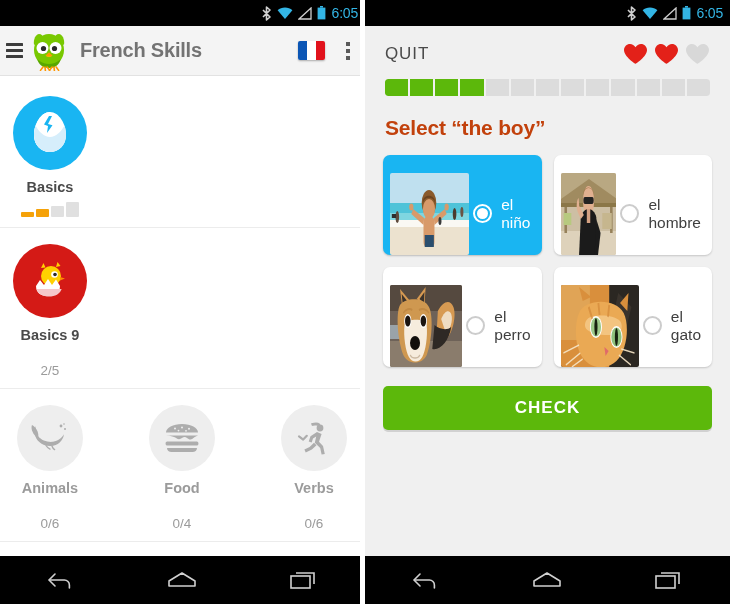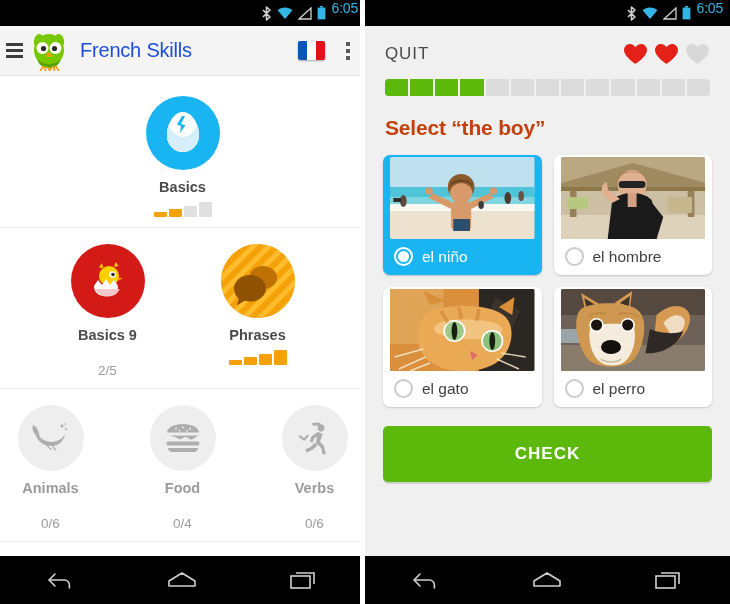--- a/index.html
+++ b/index.html
@@ -16,47 +16,47 @@
     display: flex; flex-direction: column;
     overflow: hidden;
   }
   .phone.left { background: #ffffff; }
   .phone.right { background: #f0f0f0; }
   .divider-gap { position:absolute; top:0; right:0; width:5px; height:604px; background:#ffffff; z-index:40; }
 
   
   .statusbar {
     height: 26px; background: #000000;
-    display: flex; justify-content: flex-end;
+    display: flex; align-items: center; justify-content: flex-end;
     padding-right: 7px; gap: 5px; flex: 0 0 26px;
   }
   .sb-icon { display: flex; align-items: center; }
   .sb-time { color: #33b5e5; font-size: 14px; font-weight: 400; letter-spacing: -0.2px; margin-left:1px;}
 
   
   .actionbar {
     height: 50px; background: #f4f4f4;
     display: flex; align-items: center;
     border-bottom: 1px solid #e2e2e2;
     padding: 0 12px 0 6px; flex: 0 0 50px;
   }
   .hamburger { width: 17px; display:flex; flex-direction:column; gap:3px; margin-right:4px; cursor:pointer; }
   .hamburger span { display:block; height:3px; background:#3c3c3c; border-radius:0.5px; }
   .owl { width: 44px; height: 40px; margin-right: 9px; }
-  .app-title { font-size: 20px; font-weight: 400; color: #1d4ed8; letter-spacing: -0.2px; flex: 1; }
+  .app-title { font-size: 20px; font-weight: 700; color: #737373; letter-spacing: -0.2px; flex: 1; }
   .flag { width: 27px; height: 19px; border-radius: 2px; overflow: hidden; display: flex;
           box-shadow: 0 1px 2px rgba(0,0,0,.3); margin-right: 18px; }
   .flag i { flex: 1; display: block; }
   .flag .b { background: #0b56b5; } .flag .w { background: #ffffff; } .flag .r { background: #e1121c; }
   .overflow { display: flex; flex-direction: column; gap: 3px; cursor: pointer; padding: 3px; }
   .overflow b { width: 4px; height: 4px; background: #5a5a5a; display: block; }
 
   
   .tree { flex: 1; overflow: hidden; background: #ffffff; padding-top: 4px; }
-  .skill-row { display: flex; justify-content: center; gap: 50px; padding: 16px 0 10px;
+  .skill-row { display: flex; justify-content: flex-start; gap: 50px; padding: 16px 0 10px;
                border-bottom: 1px solid #ececec; }
   .skill { display: flex; flex-direction: column; align-items: center; width: 100px; cursor: pointer; }
   .skill-circle {
     width: 74px; height: 74px; border-radius: 50%;
     display: flex; align-items: center; justify-content: center;
     position: relative; overflow: hidden;
   }
   .skill-circle.blue { background: #19b5f2; }
   .skill-circle.red { background: #d41a16; }
   .skill-circle.orange { background: #f5a209; }
@@ -83,39 +83,39 @@
   .progress-track { display: flex; gap: 2px; margin: 14px 2px 0; height: 17px;
                     border-radius: 3px; overflow: hidden; }
   .progress-track i { flex: 1; display: block; background: #dcdcdc; }
   .progress-track i.on { background: #5cb80b; }
   .progress-track i:first-child { border-radius: 3px 0 0 3px; }
   .progress-track i:last-child { border-radius: 0 3px 3px 0; }
   .prompt { font-size: 21px; font-weight: 700; color: #c2410c; margin: 20px 2px 0; letter-spacing: -0.2px; }
 
   .choices { display: grid; grid-template-columns: 1fr 1fr; gap: 12px; margin-top: 15px; }
   .choice {
-    background: #ffffff; border-radius: 7px; padding: 2px 7px 0;
+    background: #ffffff; border-radius: 7px; padding: 18px 7px 0;
     box-shadow: 0 1px 2px rgba(0,0,0,.18); cursor: pointer;
-    display: flex; flex-direction: column;
+    display: flex; flex-direction: row;
   }
   .choice.selected { background: #19b5f2; box-shadow: 0 1px 2px rgba(0,0,0,.22); }
   .choice-img { width: 100%; height: 82px; border-radius: 2px; overflow: hidden; position: relative; }
   .choice-img svg { display:block; width:100%; height:100%; }
   .choice-foot { display: flex; align-items: center; gap: 9px; padding: 8px 4px 9px; }
   .radio { width: 19px; height: 19px; border-radius: 50%; border: 2px solid #cccccc;
            background: #ffffff; flex: 0 0 19px; position: relative; }
   .choice.selected .radio { border-color: #ffffff; background: #19b5f2; }
   .choice.selected .radio::after {
     content:""; position:absolute; inset:2px; border-radius:50%; background:#ffffff;
   }
   .choice-label { font-size: 15.5px; color: #3f3f3f; }
   .choice.selected .choice-label { color: #ffffff; }
 
   .check-btn {
-    margin: 19px 0 0; height: 56px; background: #5cb80b;
+    margin: 19px 0 0; height: 44px; background: #5cb80b;
     border: none; border-radius: 5px; color: #ffffff;
     font-size: 17px; font-weight: 700; letter-spacing: 1px;
     font-family: "Liberation Sans", sans-serif; cursor: pointer;
     box-shadow: 0 2px 0 rgba(0,0,0,.13);
   }
 
   
   .navbar { height: 48px; background: #000000; display: flex; align-items: center;
             justify-content: space-around; flex: 0 0 48px; }
   .navbtn { width: 60px; height: 40px; display: flex; align-items: center; justify-content: center; cursor: pointer; }
@@ -220,42 +220,20 @@
               <circle cx="28" cy="16.5" r="1.8" fill="#2b2b2b"></circle>
               <path d="M33 19l5 1.5-5 2z" fill="#ff8c00"></path>
               <path d="M9 28l4-6 4 5 4-6 4 6 4-5.5 4 6.5c0 7-5 10-12 10S9 35 9 28z" fill="#ffffff"></path>
               <path d="M9.6 31c1.6 5 6.4 7.5 12.4 7.5S33 36 34.6 31z" fill="#f5c8cb"></path>
             </svg>
           </div>
           <div class="skill-name">Basics 9</div>
           <div class="skill-sub">2/5</div>
         </div>
 
-        <div class="skill">
-          <div class="skill-circle orange">
-            <svg width="74" height="74" viewBox="0 0 74 74">
-              <defs>
-                <pattern id="stripes" width="11" height="11" patternTransform="rotate(45)" patternUnits="userSpaceOnUse">
-                  <rect width="11" height="11" fill="#f5a209"></rect>
-                    <rect width="5" height="11" fill="#ffbd2e"></rect>
-                </pattern>
-              </defs>
-              <circle cx="37" cy="37" r="37" fill="url(#stripes)"></circle>
-              <path d="M42 22c8 0 14 5.2 14 11.6 0 6.4-6 11.6-14 11.6-1.6 0-3.1-.2-4.5-.6l-6.5 4 1.4-5.6c-2.7-2.1-4.4-5.1-4.4-8.4C28 27.2 34 22 42 22z" fill="#b86b00" opacity="0.92"></path>
-              <path d="M29 31c9 0 16 6 16 13.3 0 7.3-7 13.3-16 13.3-1.9 0-3.7-.3-5.4-.8l-7.6 4.6 1.8-6.7C14.6 52.2 13 48.4 13 44.3 13 37 20 31 29 31z" fill="#8f5200"></path>
-            </svg>
-          </div>
-          <div class="skill-name">Phrases</div>
-          <div class="bars">
-            <i class="f"></i>
-              <i class="f"></i>
-              <i class="f"></i>
-              <i class="f"></i>
-          </div>
-        </div>
       </div>
 
       <div class="skill-row row3">
         <div class="skill">
           <div class="skill-circle gray">
             <svg width="40" height="34" viewBox="0 0 40 34">
               <path d="M6 5c0 0-1 6 2 10 3.5 4.6 10 6.5 15 5.8 5-0.7 9-4 11-7.5-1 6.6-6 11.5-13.4 11.8C12 25.4 5 19 4.8 12 4.7 8.6 5.4 6.2 6 5z" fill="#adadad"></path>
               <path d="M2 4c2 1 4.5 3.5 5.6 6.6C9 14.6 8 18 8 18S3.4 14 2 9.6C1.2 7 1.6 5 2 4z" fill="#adadad"></path>
               <circle cx="27" cy="14" r="1.5" fill="#eeeeee"></circle>
               <path d="M16 24.5c1 1.6 2.6 3 4 3.6M22 25c0.5 1.6 1.6 3 2.6 3.6" stroke="#adadad" stroke-width="1.4" fill="none" stroke-linecap="round"></path>
@@ -446,48 +424,20 @@
               <path d="M46 44c3-5 10-8 18-8s15 3 18 8l4 38H42z" fill="#1b1b1b"></path>
               <rect x="60" y="36" width="8" height="14" fill="#d4a182"></rect>
               <path d="M46 46l-8 -8 5 -5 10 9z" fill="#e0b090"></path>
               <path d="M38 38c-3-5-1-12 3-13 2 9 1 9 1 9z" fill="#e0b090"></path>
               <path d="M82 46l10 14 -6 22h-8z" fill="#1b1b1b"></path>
             </svg>
           </div>
           <div class="choice-foot">
             <span class="radio"></span>
             <span class="choice-label">el hombre</span>
-          </div>
-        </div>
-
-        <div class="choice">
-          <div class="choice-img">
-            <svg viewBox="0 0 130 82" preserveAspectRatio="none">
-              <rect width="130" height="82" fill="#2b2722"></rect>
-              <path d="M0 0h80v82H0z" fill="#d98f3c"></path>
-              <path d="M0 0h48v55H0z" fill="#e0a456"></path>
-              <path d="M95 8l22 14 -10 24 -20 -16z" fill="#3a332c"></path>
-              <path d="M36 16l-6 -14 20 10z" fill="#d98f3c"></path>
-              <path d="M98 18l14 -10 -2 18z" fill="#d98f3c"></path>
-              <path d="M30 28c8-14 60-16 74 0 10 12 6 38 -12 48 -22 12 -52 6 -62 -10 -8 -12 -6 -30 0 -38z" fill="#eaa954"></path>
-              <path d="M44 34c6-4 40-6 54 2 4 3 4 10 -2 12 -12 4 -46 2 -54 -4 -4 -3 -2 -8 2 -10z" fill="#f3c480"></path>
-              <ellipse cx="58" cy="42" rx="10" ry="11" fill="#ffffff"></ellipse>
-              <ellipse cx="58" cy="42" rx="8.5" ry="9.5" fill="#9ec98a"></ellipse>
-              <ellipse cx="58" cy="42" rx="2.6" ry="9" fill="#17200f"></ellipse>
-              <ellipse cx="92" cy="52" rx="10" ry="11" fill="#ffffff"></ellipse>
-              <ellipse cx="92" cy="52" rx="8.5" ry="9.5" fill="#8fc07c"></ellipse>
-              <ellipse cx="92" cy="52" rx="2.6" ry="9" fill="#17200f"></ellipse>
-              <path d="M72 62l7 4 -5 5z" fill="#e06a6a"></path>
-              <path d="M30 60l-26 8M32 68l-24 12M36 74l-18 8M96 70l20 10M100 64l22 4" stroke="#f6e6c8" stroke-width="1.4" fill="none" opacity="0.9"></path>
-              <path d="M46 22l6 12M62 18l2 12M80 20l-2 12" stroke="#c97c2e" stroke-width="3" fill="none" opacity="0.5"></path>
-            </svg>
-          </div>
-          <div class="choice-foot">
-            <span class="radio"></span>
-            <span class="choice-label">el gato</span>
           </div>
         </div>
 
         <div class="choice">
           <div class="choice-img">
             <svg viewBox="0 0 130 82" preserveAspectRatio="none">
               <rect width="130" height="82" fill="#6e6258"></rect>
               <rect y="0" width="130" height="26" fill="#55493f"></rect>
               <rect y="56" width="130" height="26" fill="#8a7c6c"></rect>
               <rect x="0" y="40" width="24" height="14" fill="#9aa3a8"></rect>
@@ -507,20 +457,48 @@
               <ellipse cx="45" cy="58" rx="9" ry="7" fill="#120f0c"></ellipse>
               <path d="M36 70c4 4 14 4 18 0" stroke="#cbb9a2" stroke-width="1.6" fill="none"></path>
               <path d="M24 28c4-4 12-5 16-3M52 25c6-2 14-1 18 3" stroke="#b87f3a" stroke-width="2" fill="none" opacity="0.6"></path>
             </svg>
           </div>
           <div class="choice-foot">
             <span class="radio"></span>
             <span class="choice-label">el perro</span>
           </div>
         </div>
+
+        <div class="choice">
+          <div class="choice-img">
+            <svg viewBox="0 0 130 82" preserveAspectRatio="none">
+              <rect width="130" height="82" fill="#2b2722"></rect>
+              <path d="M0 0h80v82H0z" fill="#d98f3c"></path>
+              <path d="M0 0h48v55H0z" fill="#e0a456"></path>
+              <path d="M95 8l22 14 -10 24 -20 -16z" fill="#3a332c"></path>
+              <path d="M36 16l-6 -14 20 10z" fill="#d98f3c"></path>
+              <path d="M98 18l14 -10 -2 18z" fill="#d98f3c"></path>
+              <path d="M30 28c8-14 60-16 74 0 10 12 6 38 -12 48 -22 12 -52 6 -62 -10 -8 -12 -6 -30 0 -38z" fill="#eaa954"></path>
+              <path d="M44 34c6-4 40-6 54 2 4 3 4 10 -2 12 -12 4 -46 2 -54 -4 -4 -3 -2 -8 2 -10z" fill="#f3c480"></path>
+              <ellipse cx="58" cy="42" rx="10" ry="11" fill="#ffffff"></ellipse>
+              <ellipse cx="58" cy="42" rx="8.5" ry="9.5" fill="#9ec98a"></ellipse>
+              <ellipse cx="58" cy="42" rx="2.6" ry="9" fill="#17200f"></ellipse>
+              <ellipse cx="92" cy="52" rx="10" ry="11" fill="#ffffff"></ellipse>
+              <ellipse cx="92" cy="52" rx="8.5" ry="9.5" fill="#8fc07c"></ellipse>
+              <ellipse cx="92" cy="52" rx="2.6" ry="9" fill="#17200f"></ellipse>
+              <path d="M72 62l7 4 -5 5z" fill="#e06a6a"></path>
+              <path d="M30 60l-26 8M32 68l-24 12M36 74l-18 8M96 70l20 10M100 64l22 4" stroke="#f6e6c8" stroke-width="1.4" fill="none" opacity="0.9"></path>
+              <path d="M46 22l6 12M62 18l2 12M80 20l-2 12" stroke="#c97c2e" stroke-width="3" fill="none" opacity="0.5"></path>
+            </svg>
+          </div>
+          <div class="choice-foot">
+            <span class="radio"></span>
+            <span class="choice-label">el gato</span>
+          </div>
+        </div>
       </div>
 
       <button class="check-btn">CHECK</button>
     </div>
 
     <div class="navbar">
       <div class="navbtn">
         <svg width="30" height="20" viewBox="0 0 30 20">
           <path d="M9 4L3 10l6 6" fill="none" stroke="#d0d0d0" stroke-width="1.6" stroke-linecap="round" stroke-linejoin="round"></path>
           <path d="M3.4 10h15a5 5 0 0 1 5 5v3" fill="none" stroke="#d0d0d0" stroke-width="1.6" stroke-linecap="round"></path>

